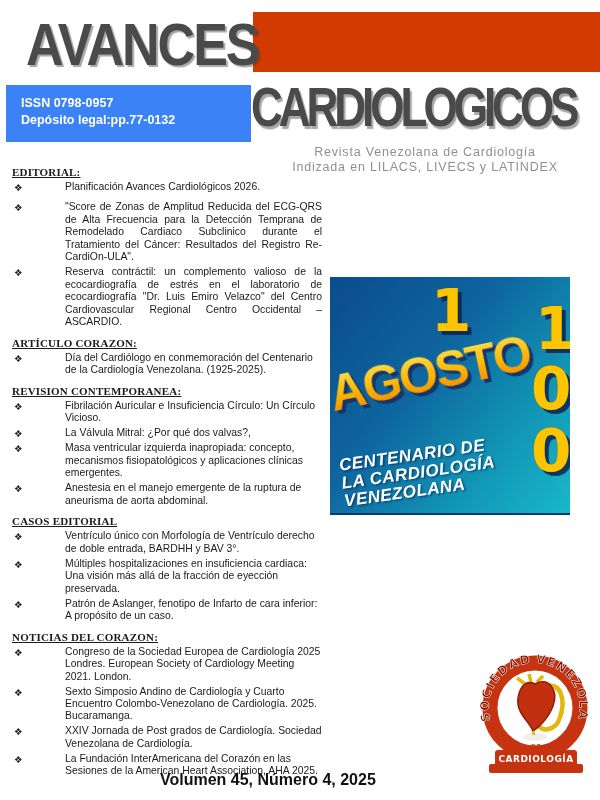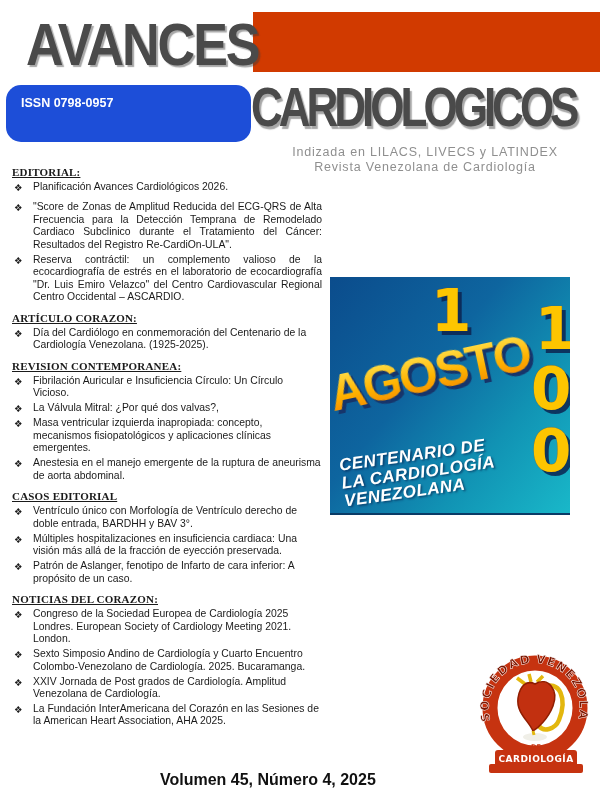--- a/index.html
+++ b/index.html
@@ -6,38 +6,38 @@
   html,body { background:#e8e8e8; }
   .page {
     position:relative; width:600px; height:800px; margin:0 auto;
     background:#ffffff; overflow:hidden;
     font-family:"Liberation Sans","DejaVu Sans",sans-serif;
     color:#1a1a1a;
   }
 
   
   .red-top    { position:absolute; left:253px; top:12px;  width:347px; height:60px; background:#d13a00; }
-  .red-left   { position:absolute; left:6px;   top:85px;  width:245px; height:57px; background:#1d4ed8;
-                padding:10px 0 0 15px; color:#fff; font-weight:bold; font-size:12.5px; line-height:1.35;border-radius:15px; }
+  .red-left   { position:absolute; left:6px;   top:85px;  width:245px; height:57px; background:#3b82f6;
+                padding:10px 0 0 15px; color:#fff; font-weight:bold; font-size:12.5px; line-height:1.35; }
   .t-avances  { position:absolute; left:26px; top:10px; font-size:52px; font-weight:bold;
                 letter-spacing:-2px; color:#4a4a4a; transform:scaleY(1.15); transform-origin:left top;
                 text-shadow:2px 2px 1px rgba(60,60,60,.45); white-space:nowrap; }
   .t-cardio   { position:absolute; left:251px; top:76px; font-size:44px; font-weight:bold;
                 letter-spacing:-4px; color:#4a4a4a; transform:scaleY(1.25); transform-origin:left top;
                 text-shadow:2px 2px 1px rgba(60,60,60,.45); white-space:nowrap; }
   .subtitle   { position:absolute; left:253px; top:145px; width:344px; text-align:center;
                 color:#8f8f8f; font-size:12.5px; line-height:1.18; letter-spacing:.8px; white-space:nowrap; }
 
   
   .toc   { position:absolute; left:12px; top:166px; width:310px; }
   .sec   { margin-bottom:8px; }
   .sec-h { font-size:11px; font-weight:bold; text-decoration:underline; margin-bottom:3px; letter-spacing:.2px;font-family:Liberation Serif, serif; }
   .item  { display:flex; margin-bottom:2.5px; font-size:10.4px; line-height:1.2; }
   .blt   { flex:none; width:21px; padding-left:2px; font-size:9.5px; padding-top:1px; color:#1a1a1a; }
-  .itx   { flex:1; }
+  .itx   { flex:1;margin-left:32px; }
   .just .itx { text-align:justify; }
 
   
   .poster { position:absolute; left:330px; top:277px; width:240px; height:238px; overflow:hidden;
             background:linear-gradient(130deg,#0b4c8c 0%,#0e659f 40%,#1193b4 70%,#19b8c9 100%);
             border-bottom:2px solid #0a3b66; }
   .digit  { position:absolute; font-size:58px; font-weight:bold; color:#fdc500; line-height:.92;
             text-shadow:4px 4px 0 rgba(12,35,80,.85), 0 0 1px #a34d00; font-family:"DejaVu Sans",sans-serif; }
   .agosto { position:absolute; left:6px; top:88px; transform:rotate(-12deg); transform-origin:left bottom;
             font-size:50px; font-weight:bold; letter-spacing:-2px; white-space:nowrap;
@@ -58,26 +58,27 @@
 </head>
 <body>
 
 <div class="page">
 
   <div class="red-top"></div>
   <div class="t-avances">AVANCES</div>
 
   <div class="red-left">
     <div>ISSN 0798-0957</div>
+    <div>Depósito legal:pp.77-0132</div>
   </div>
   <div class="t-cardio">CARDIOLOGICOS</div>
 
   <div class="subtitle">
+    <div>Revista Venezolana de Cardiología</div>
     <div>Indizada en LILACS, LIVECS y LATINDEX</div>
-    <div>Revista Venezolana de Cardiología</div>
   </div>
 
   <div class="toc">
 
     <div class="sec">
       <div class="sec-h">EDITORIAL:</div>
       <div class="item">
         <span class="blt">❖</span>
         <span class="itx">Planificación Avances Cardiológicos 2026.</span>
       </div>
@@ -143,21 +144,21 @@
       <div class="item">
         <span class="blt">❖</span>
         <span class="itx">Congreso de la Sociedad Europea de Cardiología 2025 Londres. European Society of Cardiology Meeting 2021. London.</span>
       </div>
       <div class="item">
         <span class="blt">❖</span>
         <span class="itx">Sexto Simposio Andino de Cardiología y Cuarto Encuentro Colombo-Venezolano de Cardiología. 2025. Bucaramanga.</span>
       </div>
       <div class="item">
         <span class="blt">❖</span>
-        <span class="itx">XXIV Jornada de Post grados de Cardiología. Amplitud Venezolana de Cardiología.</span>
+        <span class="itx">XXIV Jornada de Post grados de Cardiología. Sociedad Venezolana de Cardiología.</span>
       </div>
       <div class="item">
         <span class="blt">❖</span>
         <span class="itx">La Fundación InterAmericana del Corazón en las Sesiones de la American Heart Association, AHA 2025.</span>
       </div>
     </div>
 
   </div>
 
   <div class="poster">

